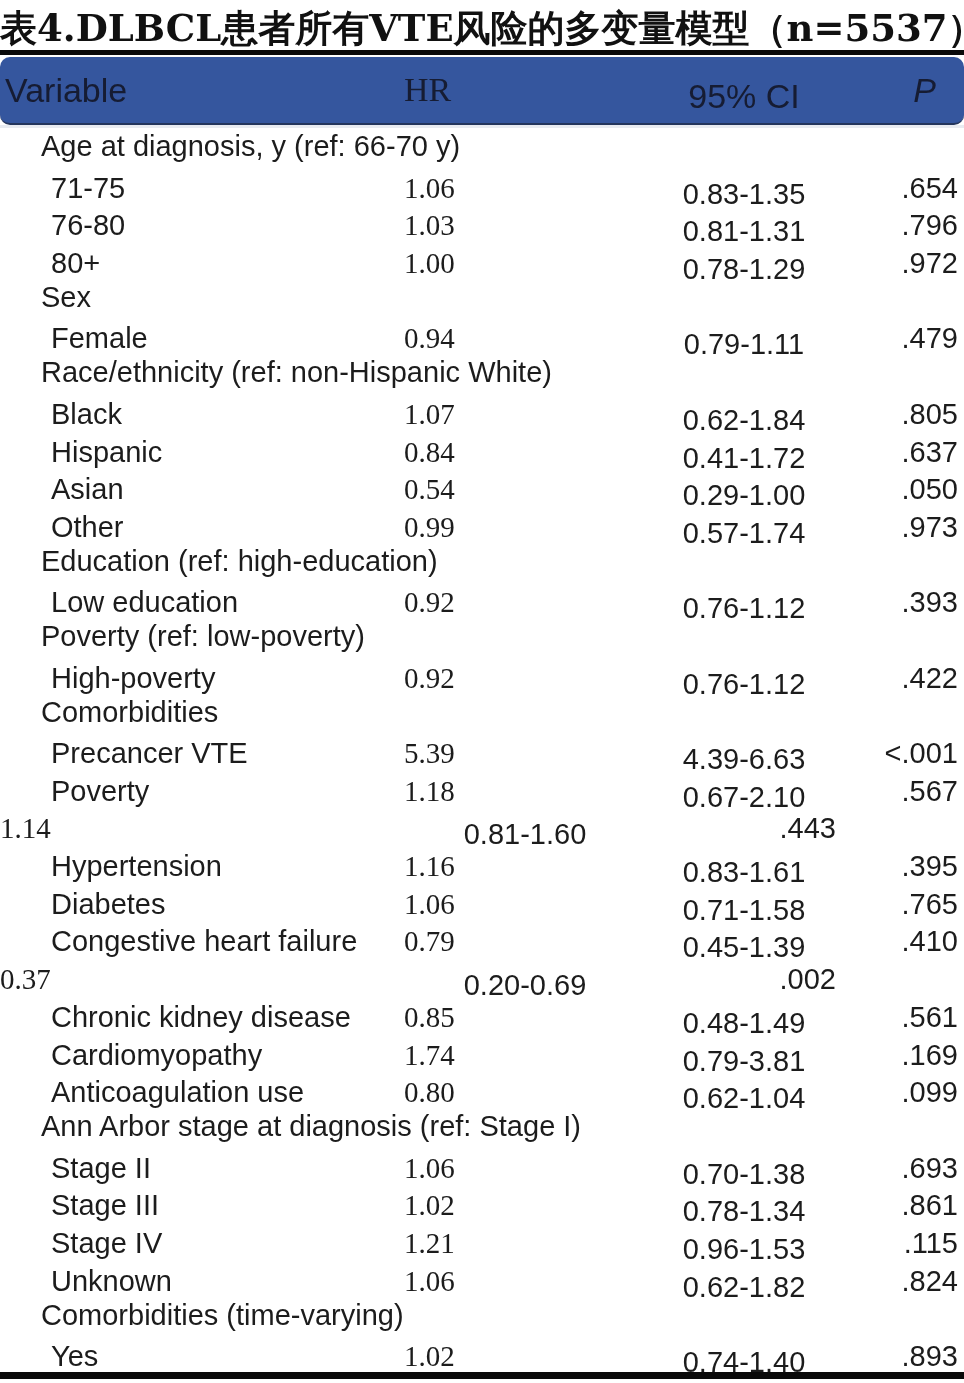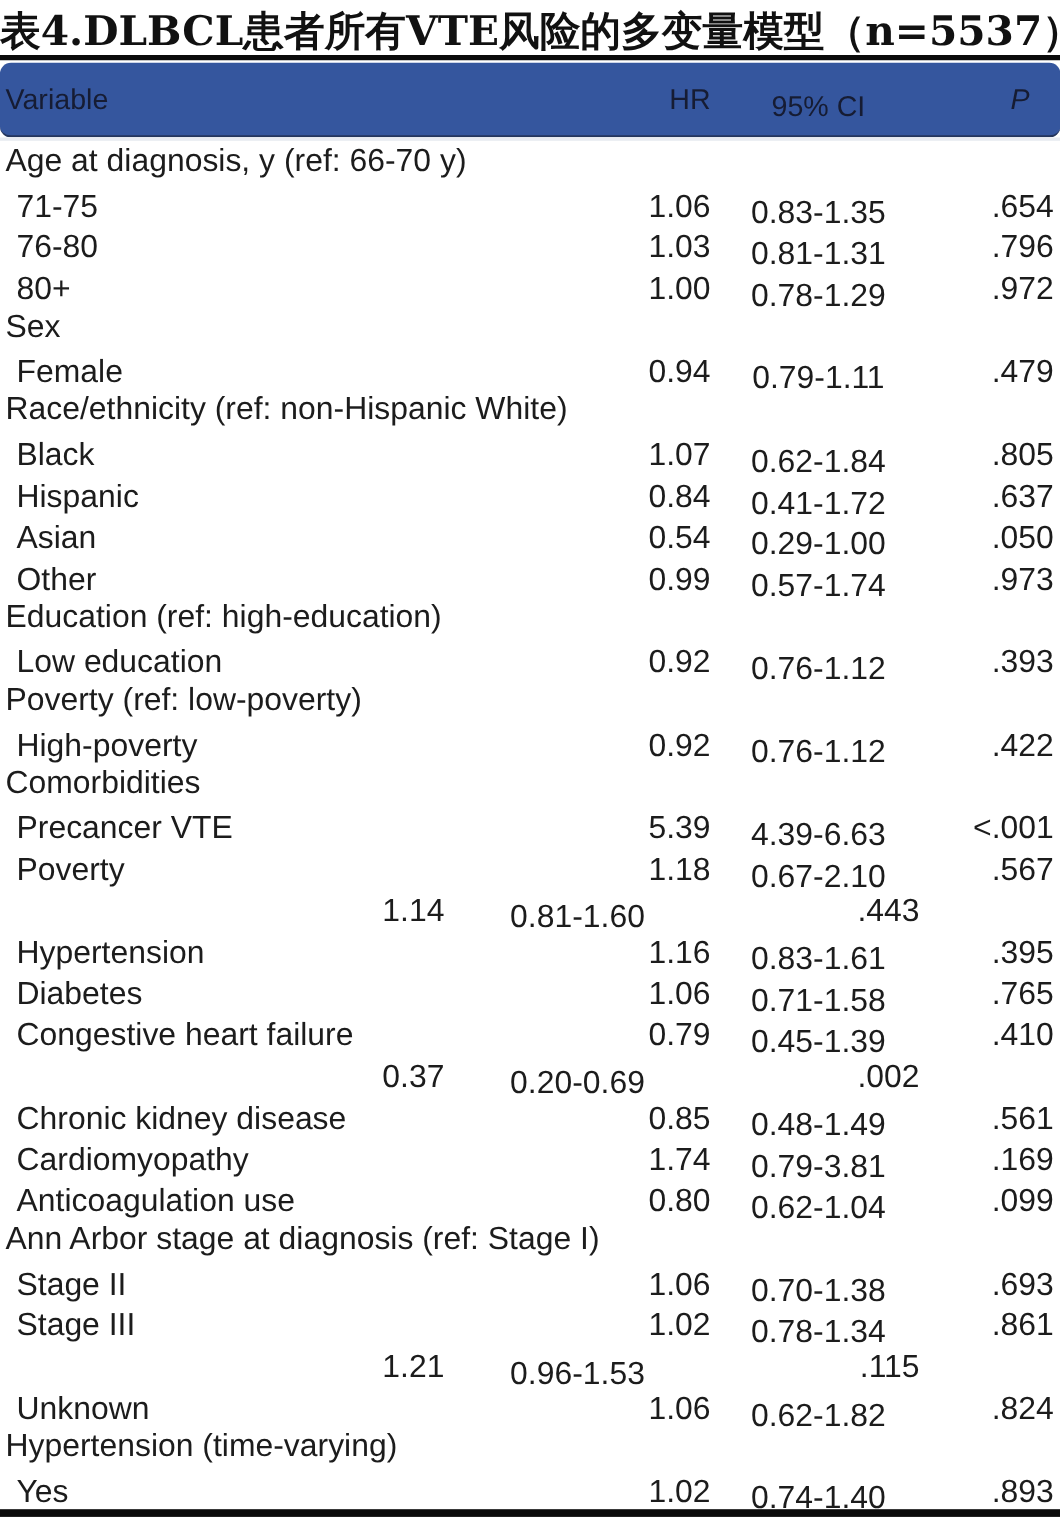--- a/index.html
+++ b/index.html
@@ -29,38 +29,38 @@
   .top-rule{height:5px;background:var(--rule);}
   .top-gap{height:2px;background:#ffffff;}
   .table-header{
     height:68px;
     background:var(--header-bg);
     color:var(--header-text);
     border-bottom:2px solid var(--header-border);
     display:grid;
     grid-template-columns:404px 242px 196px 122px;
     align-items:center;
-    font-size:26px;
+    font-size:34px;
     border-radius:10px;
   }
   .light-strip{height:3px;background:var(--light-strip);}
   .cell-variable{padding-left:5px;text-align:left;white-space:nowrap;}
-  .cell-hr{text-align:right;white-space:nowrap;}
+  .cell-hr{text-align:left;white-space:nowrap;font-family:Liberation Serif, serif;}
   .cell-ci{text-align:center;white-space:nowrap;margin-top:12px;}
   .cell-p{text-align:right;padding-right:6px;white-space:nowrap;}
   .table-header .cell-p{padding-right:28px;font-style:italic;}
   .table-body{width:964px;}
   .row{
     display:grid;
     grid-template-columns:404px 242px 196px 122px;
     height:37.7px;
     align-items:center;
     font-size:29px;
   }
-  .row .cell-variable{overflow:visible;}
+  .row .cell-variable{overflow:visible;margin-left:36px;}
   .data-row .cell-variable{padding-left:15px;}
   .section-row .cell-variable{padding-left:5px;}
   .bottom-rule{height:7px;background:var(--rule);}
 </style>
 </head>
 <body>
 
 <div class="page">
 
   <div class="page-title">表4.DLBCL患者所有VTE风险的多变量模型（n=5537）</div>
@@ -244,32 +244,33 @@
         <div class="cell-ci">0.70-1.38</div>
         <div class="cell-p">.693</div>
       </div>
       <div class="row data-row">
         <div class="cell-variable">Stage III</div>
         <div class="cell-hr">1.02</div>
         <div class="cell-ci">0.78-1.34</div>
         <div class="cell-p">.861</div>
       </div>
       <div class="row data-row">
+        <div class="cell-variable">Stage IV</div>
         <div class="cell-hr">1.21</div>
         <div class="cell-ci">0.96-1.53</div>
         <div class="cell-p">.115</div>
       </div>
       <div class="row data-row">
         <div class="cell-variable">Unknown</div>
         <div class="cell-hr">1.06</div>
         <div class="cell-ci">0.62-1.82</div>
         <div class="cell-p">.824</div>
       </div>
       <div class="row section-row">
-        <div class="cell-variable">Hypertension (time-varying)</div>
+        <div class="cell-variable">Comorbidities (time-varying)</div>
         <div class="cell-hr"></div>
         <div class="cell-ci"></div>
         <div class="cell-p"></div>
       </div>
       <div class="row data-row">
         <div class="cell-variable">Yes</div>
         <div class="cell-hr">1.02</div>
         <div class="cell-ci">0.74-1.40</div>
         <div class="cell-p">.893</div>
       </div>

